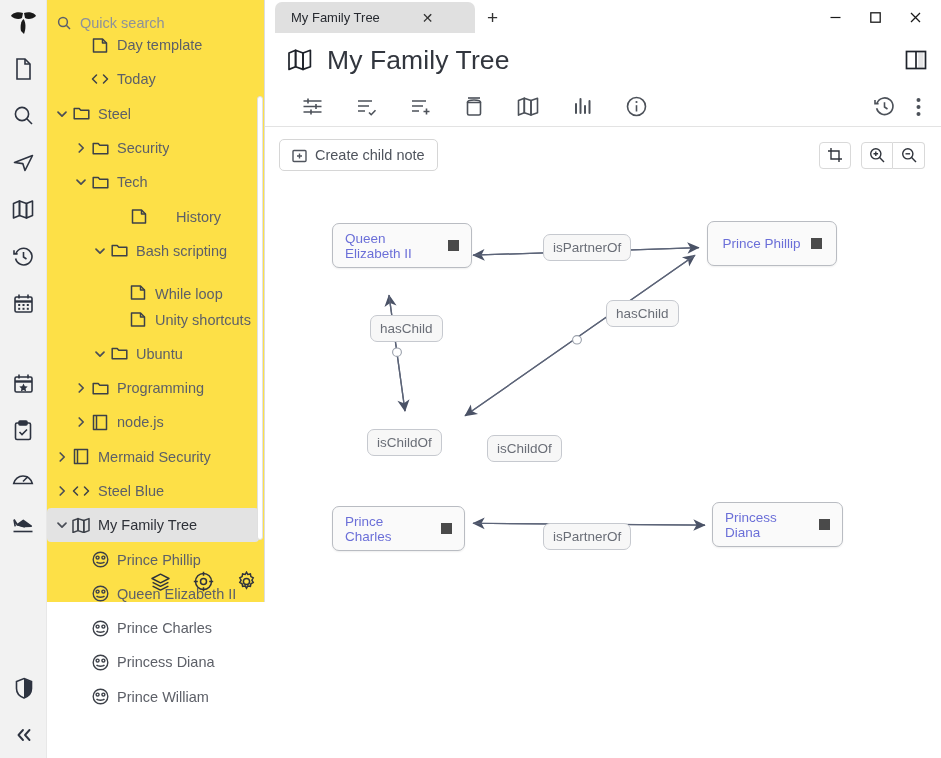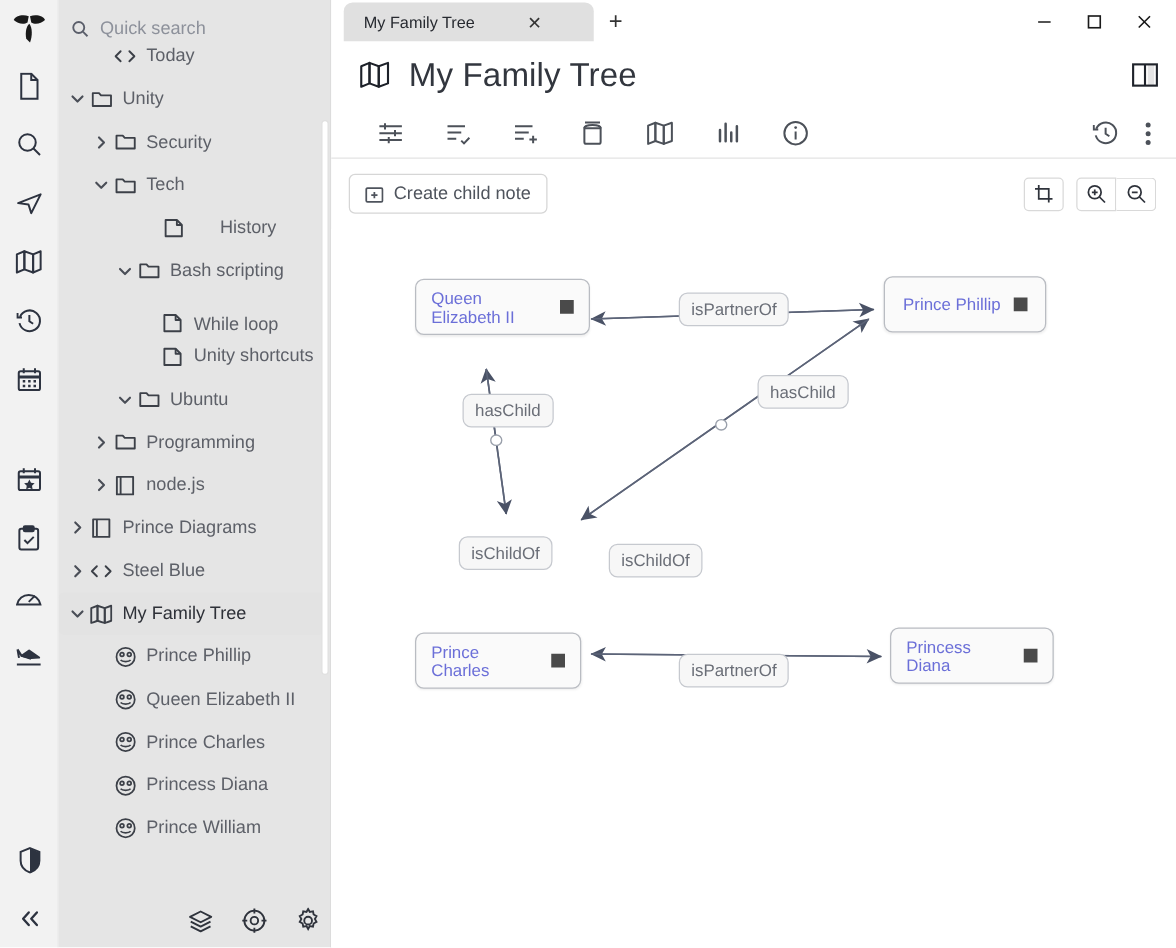--- a/index.html
+++ b/index.html
@@ -29,22 +29,22 @@
     color: #33384a;
   }
   .l-gap { height: 33px; }
   .launcher-bottom {
     position: absolute; bottom: 0; left: 0; width: 47px;
     display: flex; flex-direction: column; align-items: center;
   }
 
   
   .sidebar {
-    width: 218px; flex: 0 0 218px; height: 758px;
-    background: #e5e5e5;
+    width: 218px; flex: 0 0 218px; height: 602px;
+    background: #fde047;
     position: relative;
     border-right: 1px solid #dcdcdc;
   }
   .search-row {
     height: 45px; display: flex; align-items: center; gap: 9px;
     padding: 0 10px;
   }
   .search-ic { color: #5b5f6b; display:flex; }
   .search-input {
     border: none; background: transparent; outline: none;
@@ -291,39 +291,49 @@
             <path d="M9.3 9.3L13 13"></path>
           </svg>
       </span>
       <input class="search-input" value="" placeholder="Quick search" style="">
     </div>
 
     <div class="tree" id="tree-root">
         <div class="tree-row" style="padding-left: 25px;">
           <span class="tw"></span>
           <span class="ti">
+            <svg width="16" height="17" viewBox="0 0 16 17" fill="none" stroke="#3c4048" stroke-width="1.5" stroke-linejoin="round">
+              <path d="M1.5 2h9l4 4v9h-13z"></path>
+              <path d="M10.5 2v4h4"></path>
+            </svg>
+          </span>
+          <span class="tl">Day template</span>
+        </div>
+        <div class="tree-row" style="padding-left: 25px;">
+          <span class="tw"></span>
+          <span class="ti">
             <svg width="18" height="14" viewBox="0 0 18 14" fill="none" stroke="#3c4048" stroke-width="1.5" stroke-linecap="round" stroke-linejoin="round">
               <path d="M5.5 3L1.5 7l4 4"></path>
               <path d="M12.5 3l4 4-4 4"></path>
             </svg>
           </span>
           <span class="tl">Today</span>
         </div>
         <div class="tree-row" style="padding-left: 6px;">
           <span class="tw">
             <svg width="12" height="12" viewBox="0 0 12 12" fill="none" stroke="#4a4e57" stroke-width="1.7" stroke-linecap="round" stroke-linejoin="round">
               <path d="M2 4.2L6 8.2L10 4.2"></path>
             </svg>
           </span>
           <span class="ti">
             <svg width="17" height="17" viewBox="0 0 17 17" fill="none" stroke="#3c4048" stroke-width="1.5" stroke-linejoin="round">
               <path d="M1.2 13.8V3.5h5l1.6 1.8h8V13.8z"></path>
             </svg>
           </span>
-          <span class="tl">Unity</span>
+          <span class="tl">Steel</span>
         </div>
         <div class="tree-row" style="padding-left: 25px;">
           <span class="tw">
             <svg width="12" height="12" viewBox="0 0 12 12" fill="none" stroke="#4a4e57" stroke-width="1.7" stroke-linecap="round" stroke-linejoin="round">
               <path d="M4.2 2L8.2 6L4.2 10"></path>
             </svg>
           </span>
           <span class="ti">
             <svg width="17" height="17" viewBox="0 0 17 17" fill="none" stroke="#3c4048" stroke-width="1.5" stroke-linejoin="round">
               <path d="M1.2 13.8V3.5h5l1.6 1.8h8V13.8z"></path>
@@ -432,21 +442,21 @@
             <svg width="12" height="12" viewBox="0 0 12 12" fill="none" stroke="#4a4e57" stroke-width="1.7" stroke-linecap="round" stroke-linejoin="round">
               <path d="M4.2 2L8.2 6L4.2 10"></path>
             </svg>
           </span>
           <span class="ti">
             <svg width="16" height="17" viewBox="0 0 16 17" fill="none" stroke="#3c4048" stroke-width="1.5" stroke-linejoin="round">
               <rect x="1.5" y="1.5" width="13" height="14"></rect>
               <path d="M4.5 1.5v14"></path>
             </svg>
           </span>
-          <span class="tl">Prince Diagrams</span>
+          <span class="tl">Mermaid Security</span>
         </div>
         <div class="tree-row" style="padding-left: 6px;">
           <span class="tw">
             <svg width="12" height="12" viewBox="0 0 12 12" fill="none" stroke="#4a4e57" stroke-width="1.7" stroke-linecap="round" stroke-linejoin="round">
               <path d="M4.2 2L8.2 6L4.2 10"></path>
             </svg>
           </span>
           <span class="ti">
             <svg width="18" height="14" viewBox="0 0 18 14" fill="none" stroke="#3c4048" stroke-width="1.5" stroke-linecap="round" stroke-linejoin="round">
               <path d="M5.5 3L1.5 7l4 4"></path>

